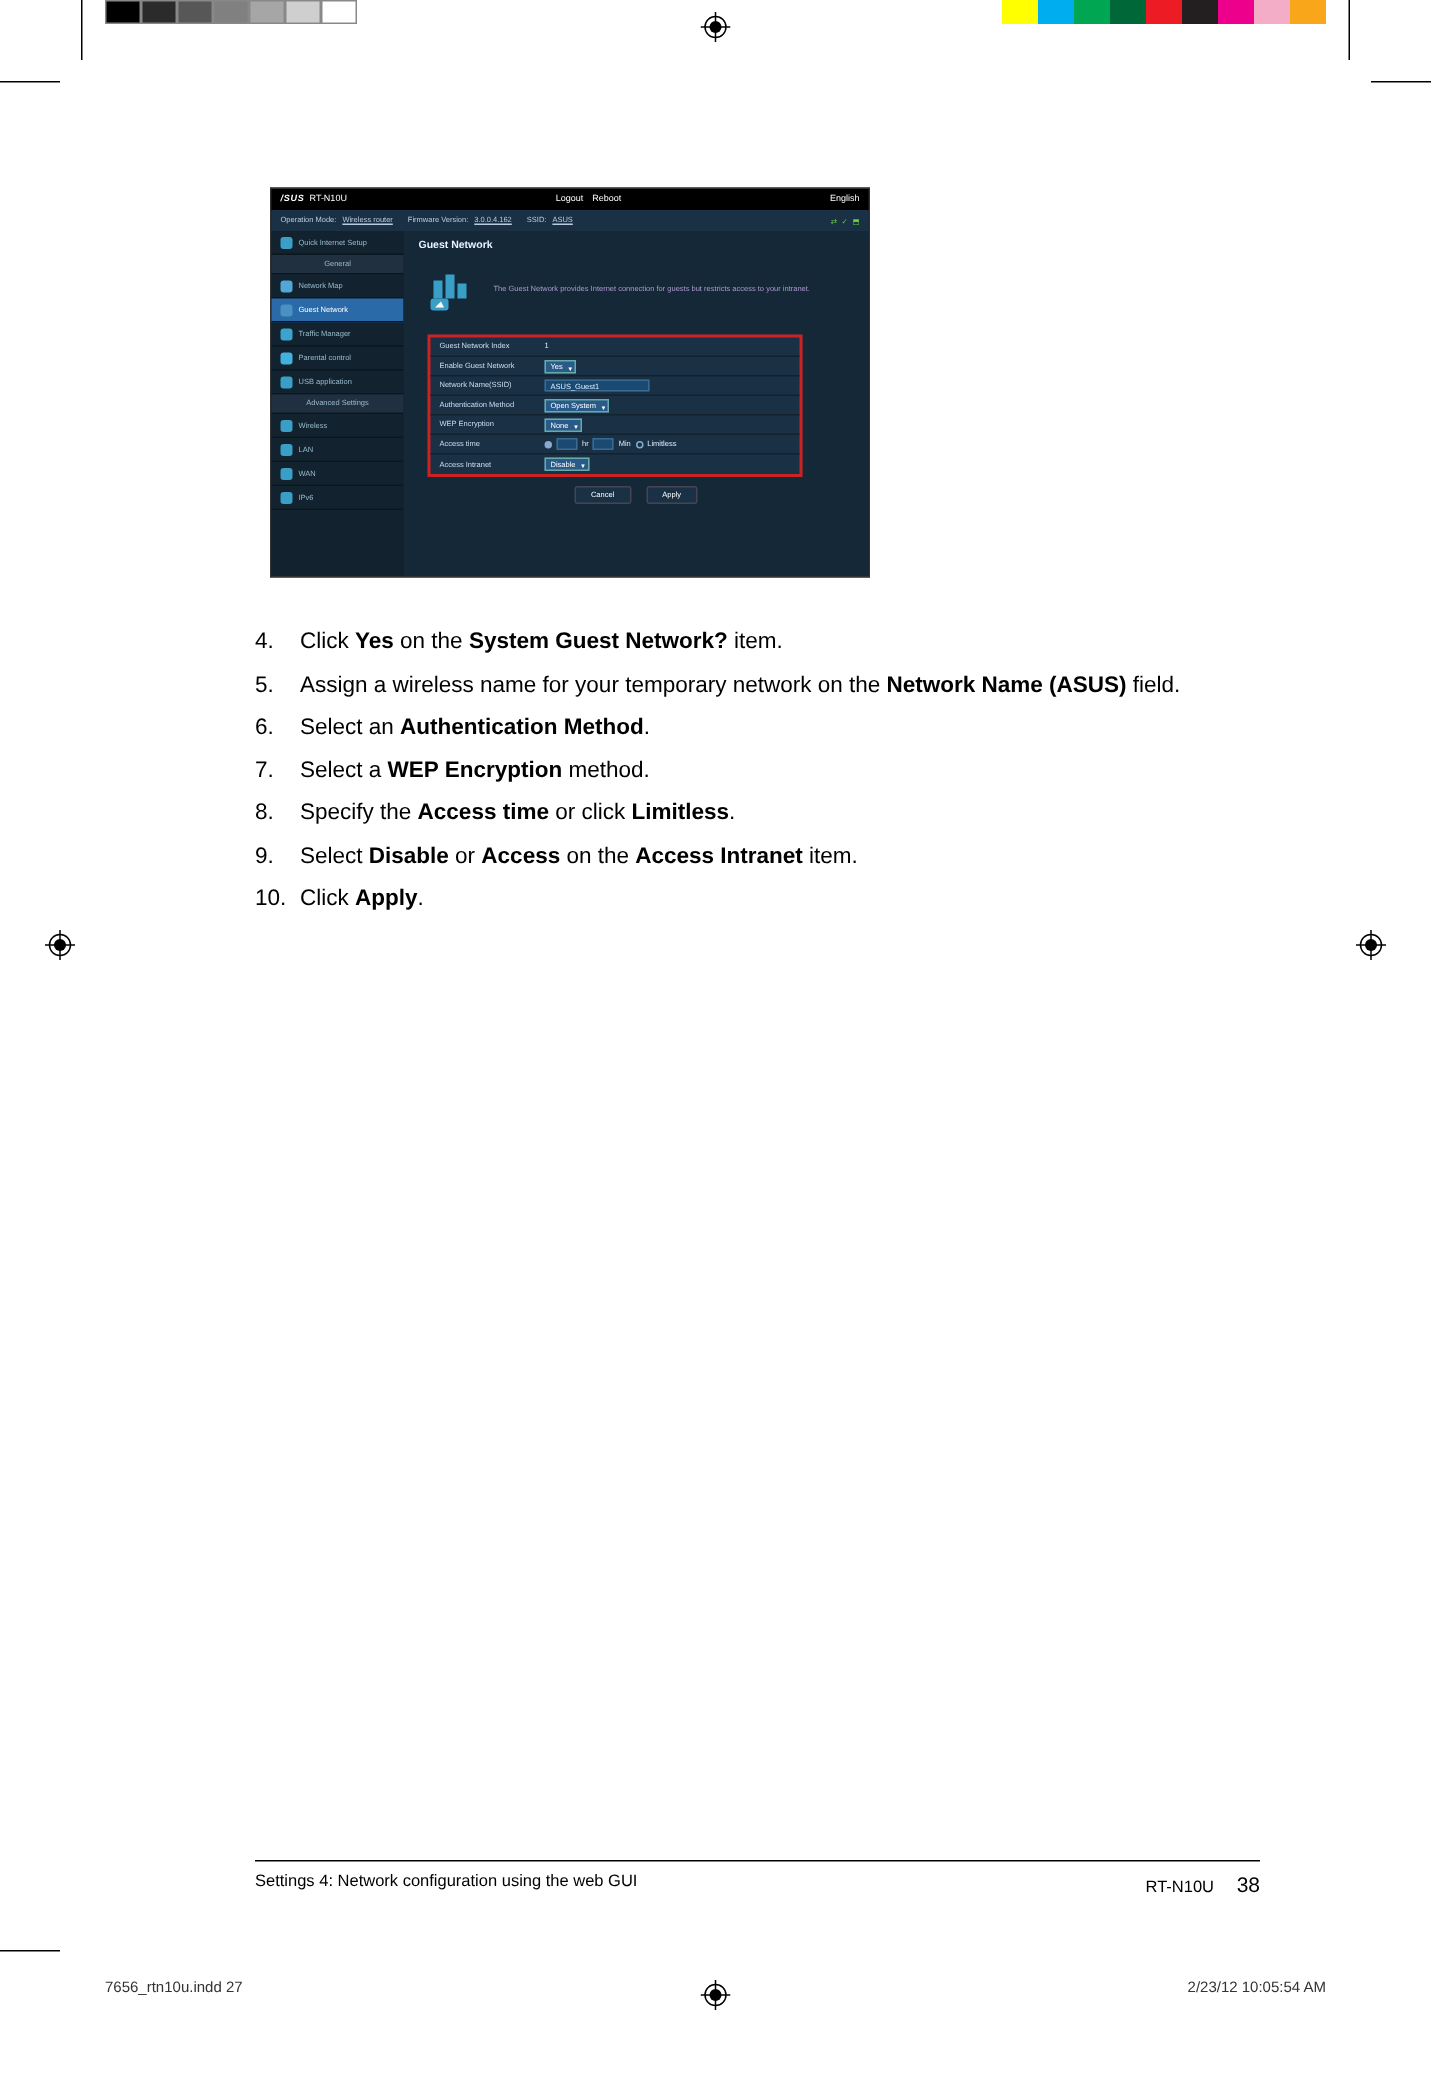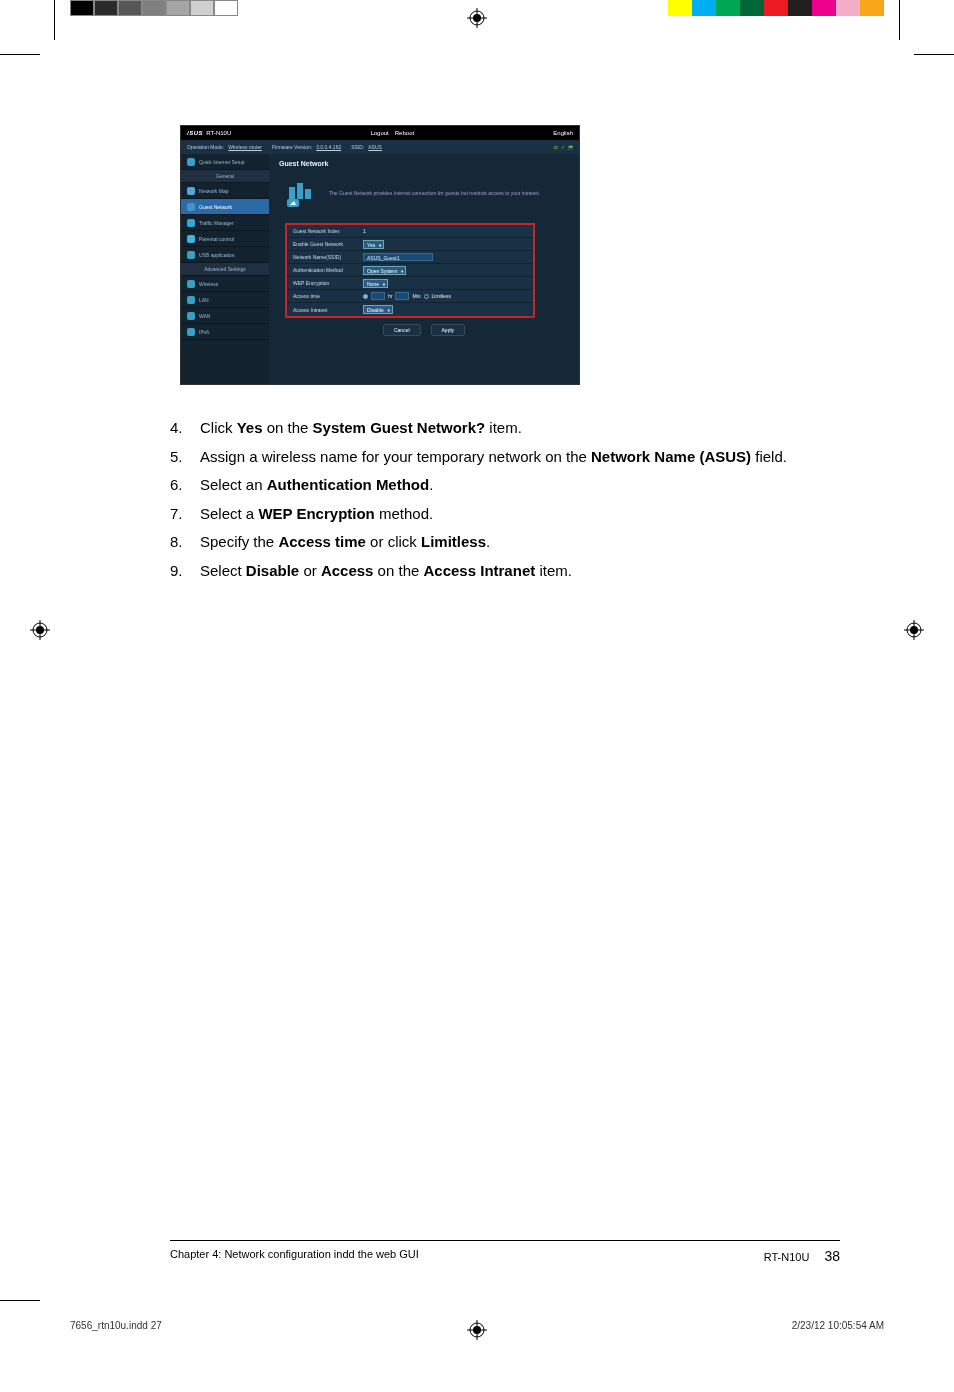--- a/index.html
+++ b/index.html
@@ -412,26 +412,30 @@
         <div class="txt">Select a <b>WEP Encryption</b> method.</div>
       </div>
       <div class="row">
         <div class="num">8.</div>
         <div class="txt">Specify the <b>Access time</b> or click <b>Limitless</b>.</div>
       </div>
       <div class="row">
         <div class="num">9.</div>
         <div class="txt">Select <b>Disable</b> or <b>Access</b> on the <b>Access Intranet</b> item.</div>
       </div>
+      <div class="row">
+        <div class="num">10.</div>
+        <div class="txt">Click <b>Apply</b>.</div>
+      </div>
     </div>
 </div>
 
 <div class="footer-line"></div>
 <div class="footer-row">
-  <span>Chapter 4: Network configuration indd the web GUI</span>
+  <span>Settings 4: Network configuration using the web GUI</span>
   <span>
     <span>RT-N10U</span>
     <span class="pnum">38</span>
   </span>
 </div>
 <div class="meta-row">
   <span>7656_rtn10u.indd   27</span>
   <span>2/23/12   10:05:54 AM</span>
 </div>
 

